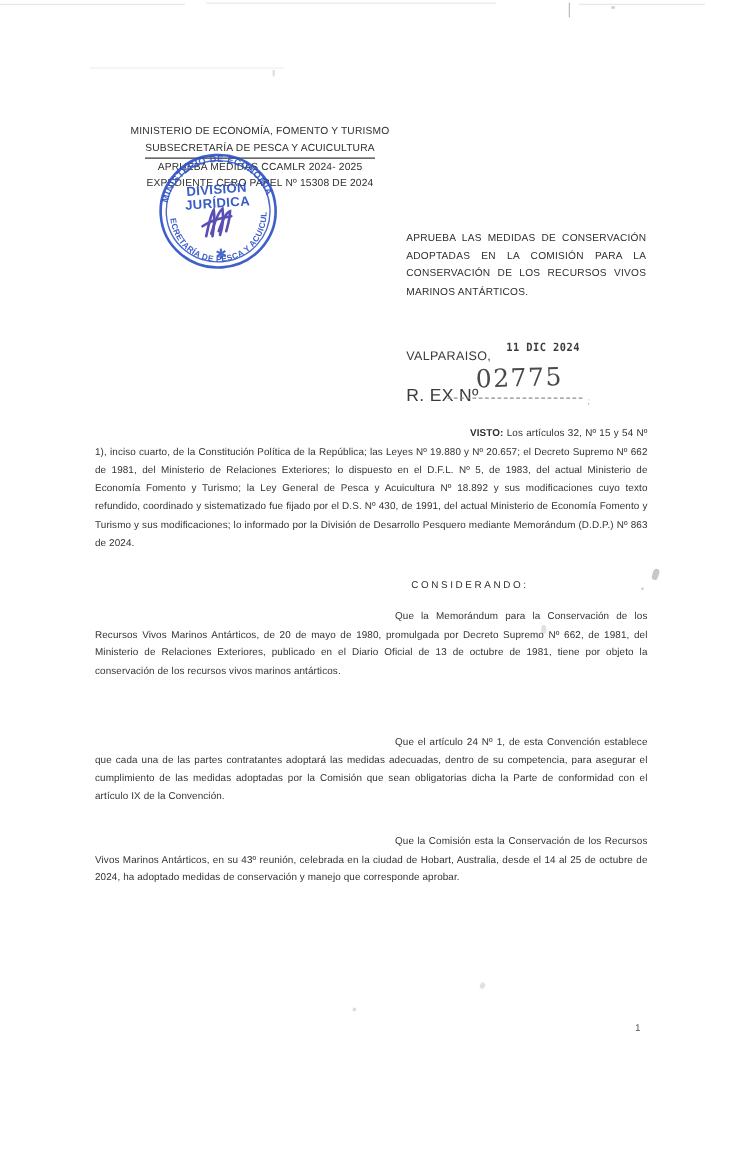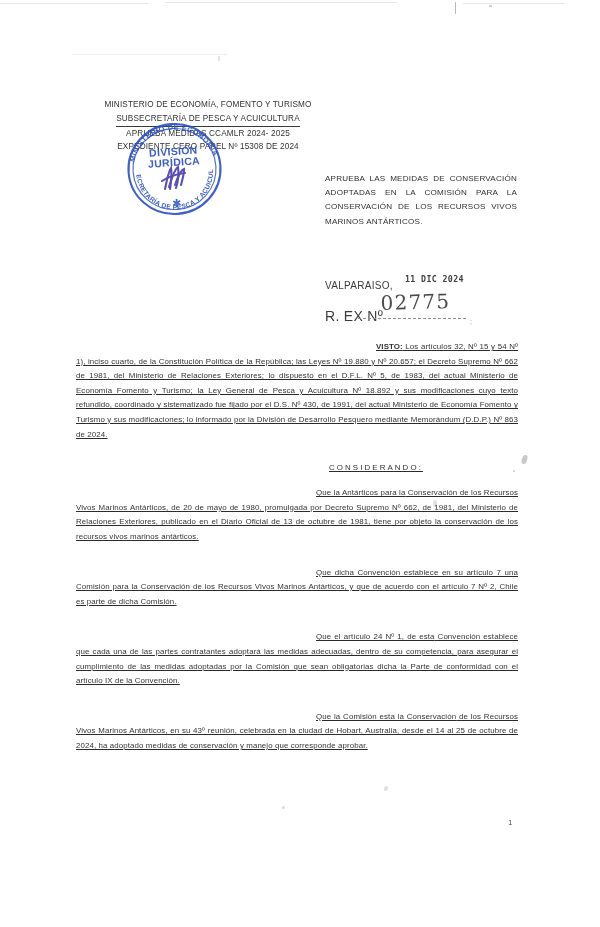--- a/index.html
+++ b/index.html
@@ -70,21 +70,21 @@
     width: 101px;
     height: 100px;
     pointer-events: none;
   }
   .stamp svg { display: block; width: 101px; height: 100px; }
 
   
   .subject {
     position: absolute;
     left: 325px;
-    top: 172px;
+    top: 184px;
     width: 192px;
     font-size: 8.1px;
     line-height: 14.2px;
     letter-spacing: .2px;
     text-align: justify;
     text-align-last: left;
     color: #2f2f2f;
   }
 
   
@@ -142,21 +142,20 @@
     font-size: 7px;
     color: #9b9b9b;
   }
 
   
   .body {
     position: absolute;
     left: 76px;
     top: 340px;
     width: 442px;
-    text-decoration: underline;
   }
   .para {
     font-size: 7.9px;
     line-height: 14.6px;
     letter-spacing: .1px;
     text-align: justify;
     text-align-last: left;
     color: #333333;
     margin: 0;
   }
@@ -249,25 +248,24 @@
   <div class="body">
 
     <p class="para visto"><span class="lead-in"></span><b>VISTO:</b><span> Los artículos 32, Nº 15 y 54 Nº 1), inciso cuarto, de la Constitución Política de la República; las Leyes Nº 19.880 y Nº 20.657; el Decreto Supremo Nº 662 de 1981, del Ministerio de Relaciones Exteriores; lo dispuesto en el D.F.L. Nº 5, de 1983, del actual Ministerio de Economía Fomento y Turismo; la Ley General de Pesca y Acuicultura Nº 18.892 y sus modificaciones cuyo texto refundido, coordinado y sistematizado fue fijado por el D.S. Nº 430, de 1991, del actual Ministerio de Economía Fomento y Turismo y sus modificaciones; lo informado por la División de Desarrollo Pesquero mediante Memorándum (D.D.P.) Nº 863 de 2024.</span></p>
 
     <div class="spacer-md"></div>
 
     <p class="considerando">CONSIDERANDO:</p>
 
     <div class="spacer-sm"></div>
 
-    <p class="para"><span class="lead-in">Que la Antárticos para la</span><span> Conservación de los Recursos Vivos Marinos Antárticos, de 20 de mayo de 1980, promulgada por Decreto Supremo Nº 662, de 1981, del Ministerio de Relaciones Exteriores, publicado en el Diario Oficial de 13 de octubre de 1981, tiene por objeto la conservación de los recursos vivos marinos antárticos.</span></p>
-
-    <div class="spacer-md"></div>
-
-    <p class="para"><span class="lead-in">Que dicha Convención establece en su</span><span> artículo 7 una Comisión para la Conservación de los Recursos Vivos Marinos Antárticos, y que de acuerdo con el artículo 7 Nº 2, Chile es parte de dicha Comisión.</span></p>
+    <p class="para"><span class="lead-in">Que la Memorándum para la</span><span> Conservación de los Recursos Vivos Marinos Antárticos, de 20 de mayo de 1980, promulgada por Decreto Supremo Nº 662, de 1981, del Ministerio de Relaciones Exteriores, publicado en el Diario Oficial de 13 de octubre de 1981, tiene por objeto la conservación de los recursos vivos marinos antárticos.</span></p>
+
+    <div class="spacer-md"></div>
+
 
     <div class="spacer-md"></div>
 
     <p class="para"><span class="lead-in">Que el artículo 24 Nº 1, de esta</span><span> Convención establece que cada una de las partes contratantes adoptará las medidas adecuadas, dentro de su competencia, para asegurar el cumplimiento de las medidas adoptadas por la Comisión que sean obligatorias dicha la Parte de conformidad con el artículo IX de la Convención.</span></p>
 
     <div class="spacer-md"></div>
 
     <p class="para"><span class="lead-in">Que la Comisión esta la Conservación</span><span> de los Recursos Vivos Marinos Antárticos, en su 43º reunión, celebrada en la ciudad de Hobart, Australia, desde el 14 al 25 de octubre de 2024, ha adoptado medidas de conservación y manejo que corresponde aprobar.</span></p>
 
   </div>

